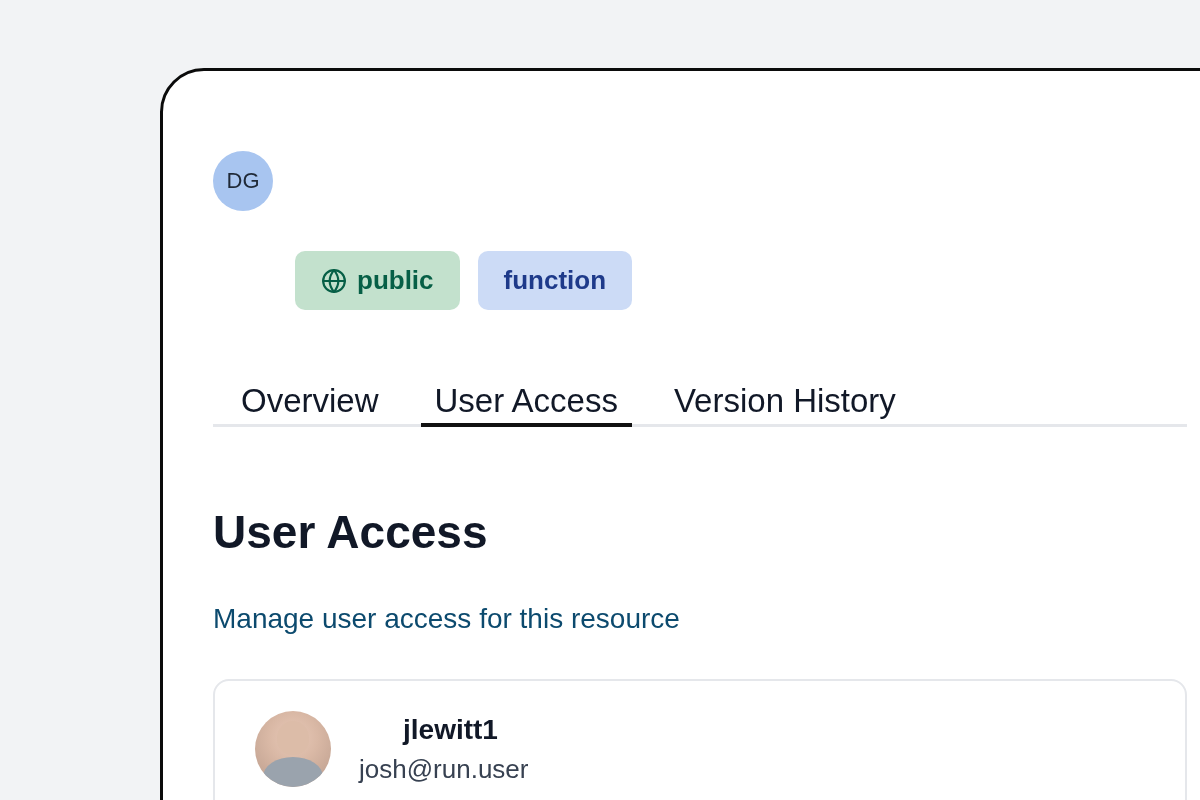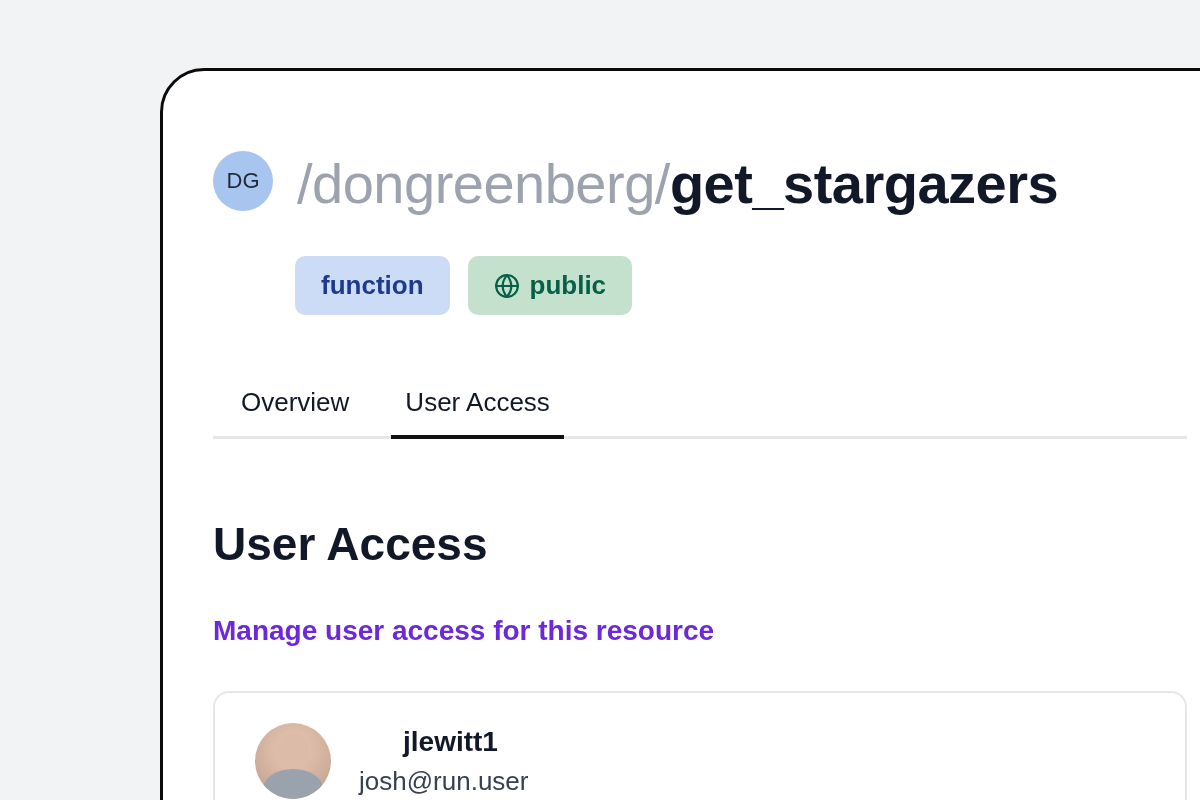--- a/index.html
+++ b/index.html
@@ -78,24 +78,24 @@
   }
   .globe-icon svg { width: 100%; height: 100%; display: block; }
   .tabs {
     margin-top: 72px;
     display: flex;
     gap: 56px;
     border-bottom: 3px solid #e5e7eb;
     padding-left: 28px;
   }
   .tab {
-    font-size: 26px;
+    font-size: 33px;
     font-weight: 500;
     color: #111827;
-    padding: 0 0 18px 0;
+    padding: 0 0 4px 0;
     position: relative;
     cursor: pointer;
   }
   .tab.active::after {
     content: "";
     position: absolute;
     left: -14px;
     right: -14px;
     bottom: -3px;
     height: 4px;
@@ -104,22 +104,22 @@
   .section-title {
     margin-top: 78px;
     font-size: 46px;
     font-weight: 800;
     color: #111827;
     padding-left: 0;
   }
   .section-desc {
     margin-top: 44px;
     font-size: 28px;
-    color: #6d28d9;
-    font-weight: 700;
+    color: #0c4a6e;
+    font-weight: 400;
   }
   .user-box {
     margin-top: 44px;
     border: 2px solid #e5e7eb;
     border-radius: 16px;
     padding: 30px 40px;
     display: flex;
     align-items: center;
     gap: 28px;
   }
@@ -162,44 +162,42 @@
 </style>
 </head>
 <body>
 
 <div class="card">
 
   <div class="header-row">
     <div class="avatar-badge">
       <span>DG</span>
     </div>
-    <div class="path">
-      <span class="path-user">/</span><span class="path-user">dongreenberg</span><span class="path-user">/</span><span class="path-name">get_stargazers</span>
-    </div>
   </div>
 
   <div class="badges">
-    <div class="badge badge-function">
-      <span>function</span>
-    </div>
     <div class="badge badge-public">
       <span class="globe-icon">
         <svg viewBox="0 0 24 24" fill="none" stroke="#065f46" stroke-width="2" stroke-linecap="round" stroke-linejoin="round">
           <circle cx="12" cy="12" r="10"></circle>
           <path d="M2 12h20"></path>
           <path d="M12 2c2.5 3 4 6.5 4 10s-1.5 7-4 10c-2.5-3-4-6.5-4-10s1.5-7 4-10z"></path>
         </svg>
       </span>
       <span>public</span>
     </div>
+    <div class="badge badge-function">
+      <span>function</span>
+    </div>
   </div>
 
   <div class="tabs">
     <div class="tab">Overview</div>
     <div class="tab active">User Access</div>
+    <div class="tab">Version History</div>
   </div>
 
   <h2 class="section-title">User Access</h2>
   <p class="section-desc">Manage user access for this resource</p>
 
   <div class="user-box">
     <div class="user-avatar"></div>
     <div class="user-info">
       <div class="uname">jlewitt1</div>
       <div class="uemail">josh@run.user</div>

